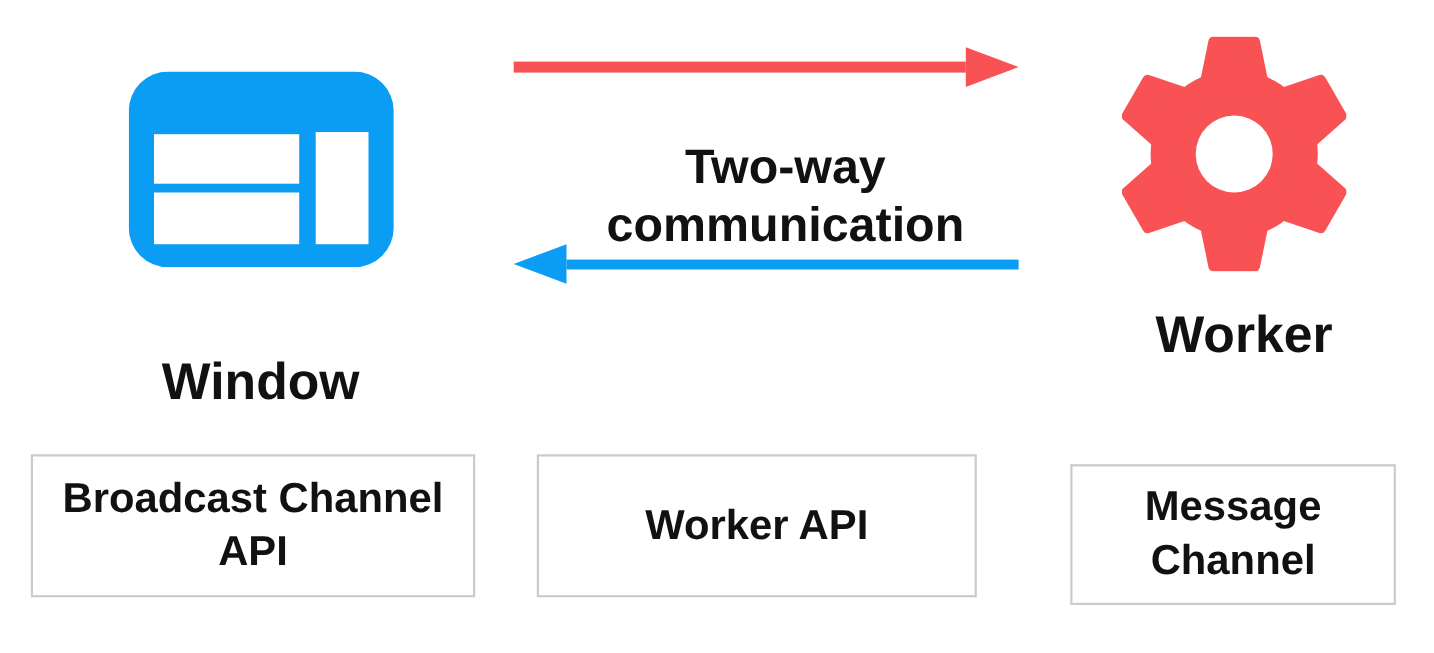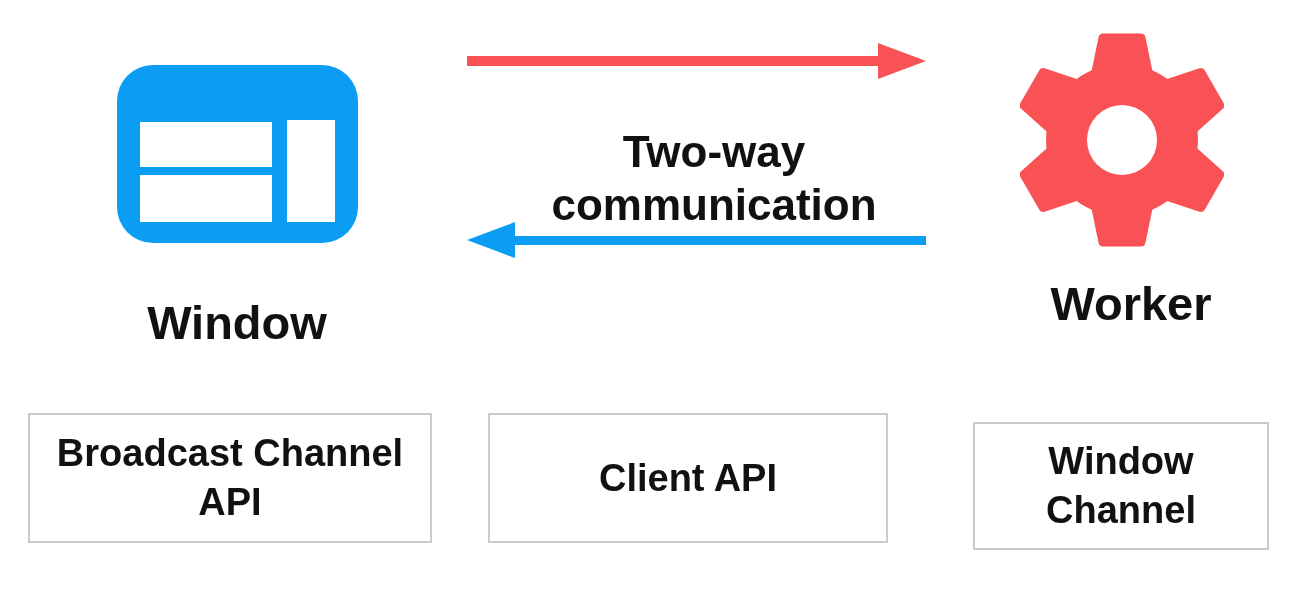--- a/index.html
+++ b/index.html
@@ -29,21 +29,21 @@
   .gear-icon   { left: 1020px; top: 33px; width: 204px; height: 214px; }
 
   
   .node-label {
     font-size: 47px;
     font-weight: 700;
     text-align: center;
     color: var(--text);
     white-space: nowrap;
   }
-  .window-label { left: 92px;  top: 295px; width: 290px; }
+  .window-label { left: 92px;  top: 319px; width: 290px; }
   .worker-label { left: 986px; top: 276px; width: 290px; }
 
   
   .arrow-top    { left: 465px; top: 42px;  width: 462px; height: 38px; }
   .arrow-bottom { left: 466px; top: 221px; width: 462px; height: 38px; }
 
   
   .center-label {
     left: 504px; top: 97px; width: 420px;
     font-size: 44px;
@@ -115,19 +115,19 @@
     </g>
   </svg>
 
   <div class="abs node-label window-label">Window</div>
   <div class="abs node-label worker-label">Worker</div>
 
   <div class="abs api-box api-box-1">
     <span>Broadcast Channel API</span>
   </div>
   <div class="abs api-box api-box-2">
-    <span>Client API</span>
+    <span>Worker API</span>
   </div>
   <div class="abs api-box api-box-3">
-    <span>Window Channel</span>
+    <span>Message Channel</span>
   </div>
 
 </div>
 
 </body></html>

